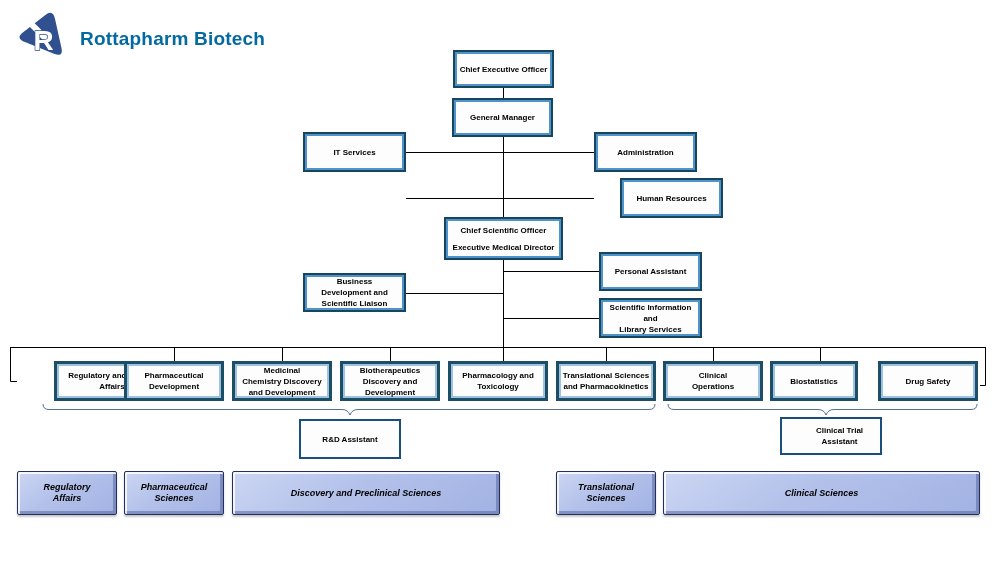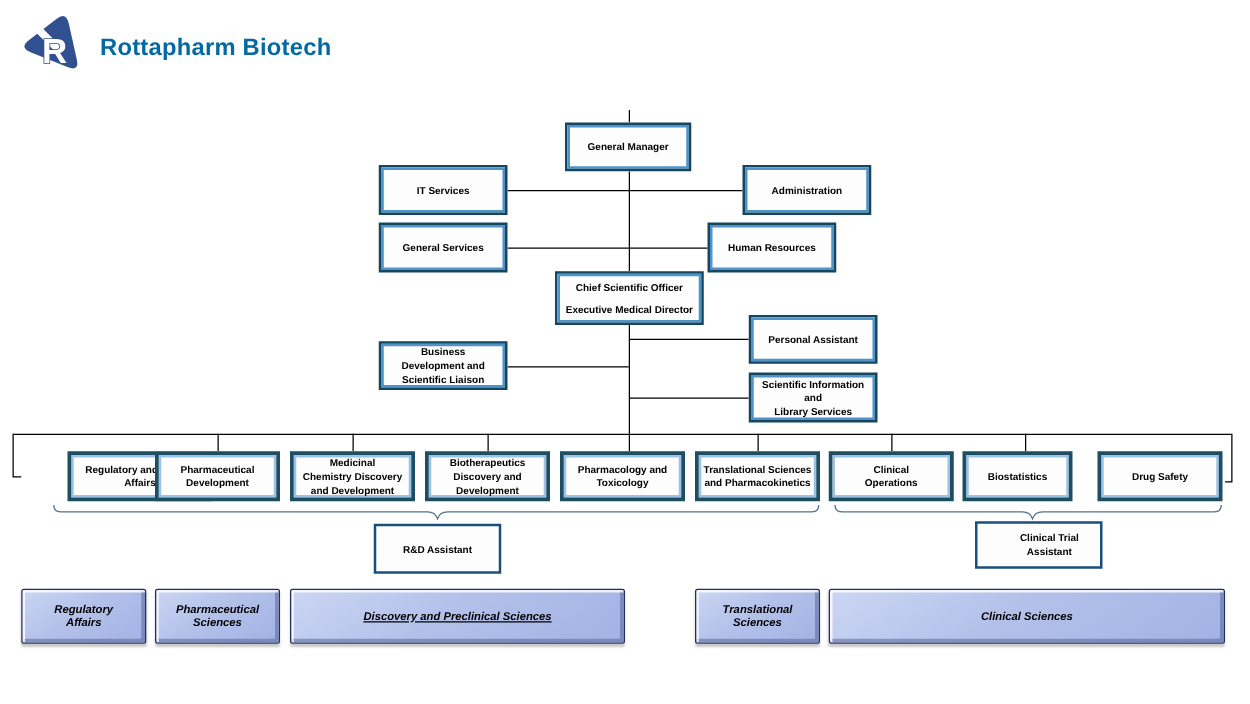--- a/index.html
+++ b/index.html
@@ -61,25 +61,25 @@
   </svg>
 
   <svg class="brand-logo" width="56" height="58" viewBox="0 0 52 54">
     <path d="M31 8.4 Q38 3 40 12 L46 39 Q48 48 39 44.4 L12 33.6 Q3 30 10 24.6 Z" fill="#31508f"></path>
     <polygon points="9,9 22,13 13,22" fill="#ffffff"></polygon>
     <polygon points="15,18 19,14 34,29 30,33" fill="#ffffff"></polygon>
     <text x="20" y="41" font-size="26" font-weight="bold" font-family="Liberation Sans, sans-serif" fill="#ffffff" stroke="#31508f" stroke-width="1.2" paint-order="stroke">R</text>
   </svg>
   <div class="brand-title">Rottapharm Biotech</div>
 
+  <div class="box exec" style="left:453px; top:50px;  width:101px; height:38px;">Chief Executive Officer</div>
   <div class="box exec" style="left:303px; top:132px; width:103px; height:40px;">IT Services</div>
   <div class="box exec" style="left:452px; top:98px;  width:101px; height:39px;">General Manager</div>
   <div class="box exec" style="left:594px; top:132px; width:103px; height:40px;">Administration</div>
-  <div class="box exec" style="left:303px; top:178px; width:103px; height:40px;">General Services</div>
-  <div class="box exec" style="left:566px; top:178px; width:103px; height:40px;">Human Resources</div>
+  <div class="box exec" style="left:620px; top:178px; width:103px; height:40px;">Human Resources</div>
   <div class="box exec" style="left:599px; top:252px; width:103px; height:39px;">Personal Assistant</div>
   <div class="box exec gap2" style="left:444px; top:217px; width:119px; height:43px;">Chief Scientific Officer
 Executive Medical Director</div>
   <div class="box exec" style="left:599px; top:298px; width:103px; height:40px;">Scientific Information
 and
 Library Services</div>
   <div class="box exec" style="left:303px; top:273px; width:103px; height:39px;">Business
 Development and
 Scientific Liaison</div>
 
@@ -102,18 +102,18 @@
   <div class="box dept" style="left:770px; top:361px; width:88px; height:40px;">Biostatistics</div>
   <div class="box asst" style="left:299px; top:419px; width:102px; height:40px;">R&amp;D Assistant</div>
 
   <div class="box dept" style="left:878px; top:361px; width:100px; height:40px;">Drug Safety</div>
   <div class="box asst" style="left:780px; top:417px; width:102px; height:38px;padding-left:19px;">Clinical Trial Assistant</div>
 
   <div class="division" style="left:17px;  top:471px; width:100px; height:44px;">Regulatory
 Affairs</div>
   <div class="division" style="left:124px; top:471px; width:100px; height:44px;">Pharmaceutical
 Sciences</div>
-  <div class="division" style="left:232px; top:471px; width:268px; height:44px;text-decoration:underline;">Discovery and Preclinical Sciences</div>
+  <div class="division" style="left:232px; top:471px; width:268px; height:44px;">Discovery and Preclinical Sciences</div>
   <div class="division" style="left:556px; top:471px; width:100px; height:44px;">Translational
 Sciences</div>
   <div class="division" style="left:663px; top:471px; width:317px; height:44px;">Clinical Sciences</div>
 
 </div>
 
 </body></html>

